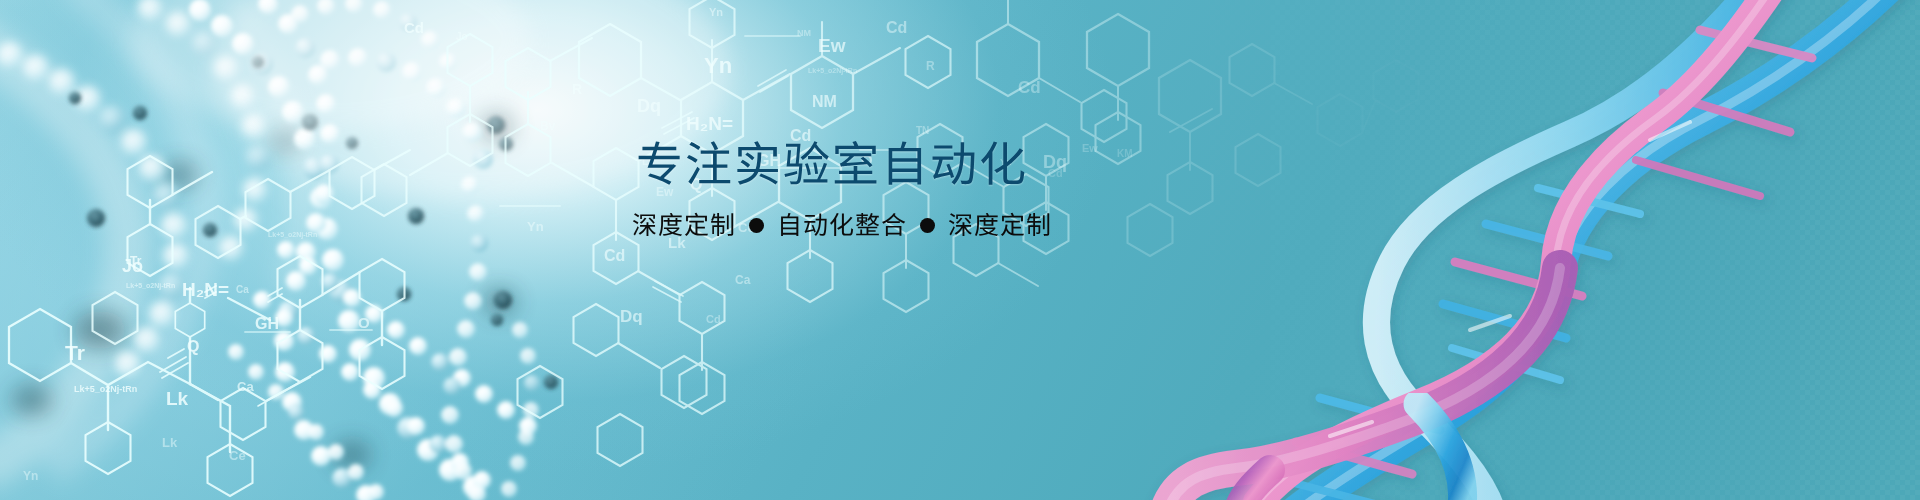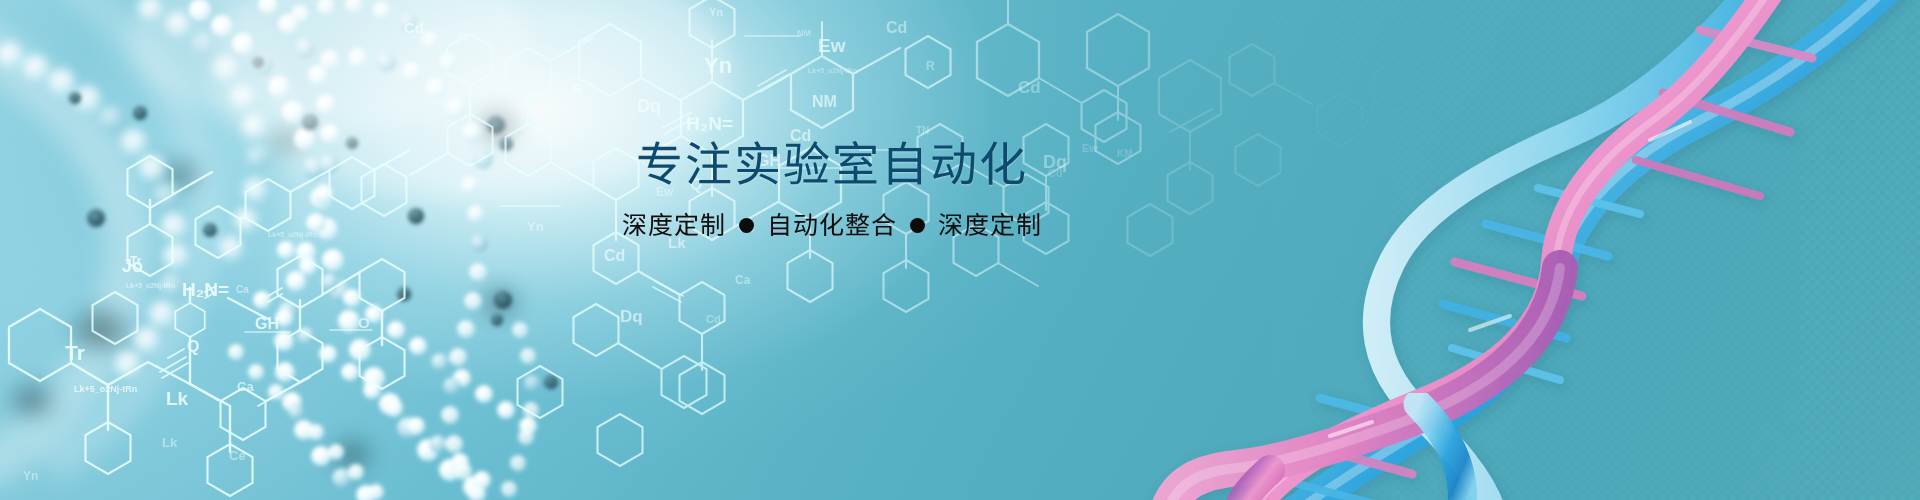--- a/index.html
+++ b/index.html
@@ -74,21 +74,21 @@
   .subline{
     margin-top:22px;
     font-size:25px;
     line-height:1.1;
     font-weight:400;
     color:#0c0c0c;
     letter-spacing:1px;
     white-space:nowrap;
     display:flex;
     align-items:center;
-    justify-content:center;
+    justify-content:flex-end;
     gap:13px;
   }
   .sub-item{ display:inline-block; }
   .sub-dot{
     display:inline-block;
     width:15px; height:15px;
     border-radius:50%;
     background:#0c0c0c;
     flex:0 0 auto;
   }

